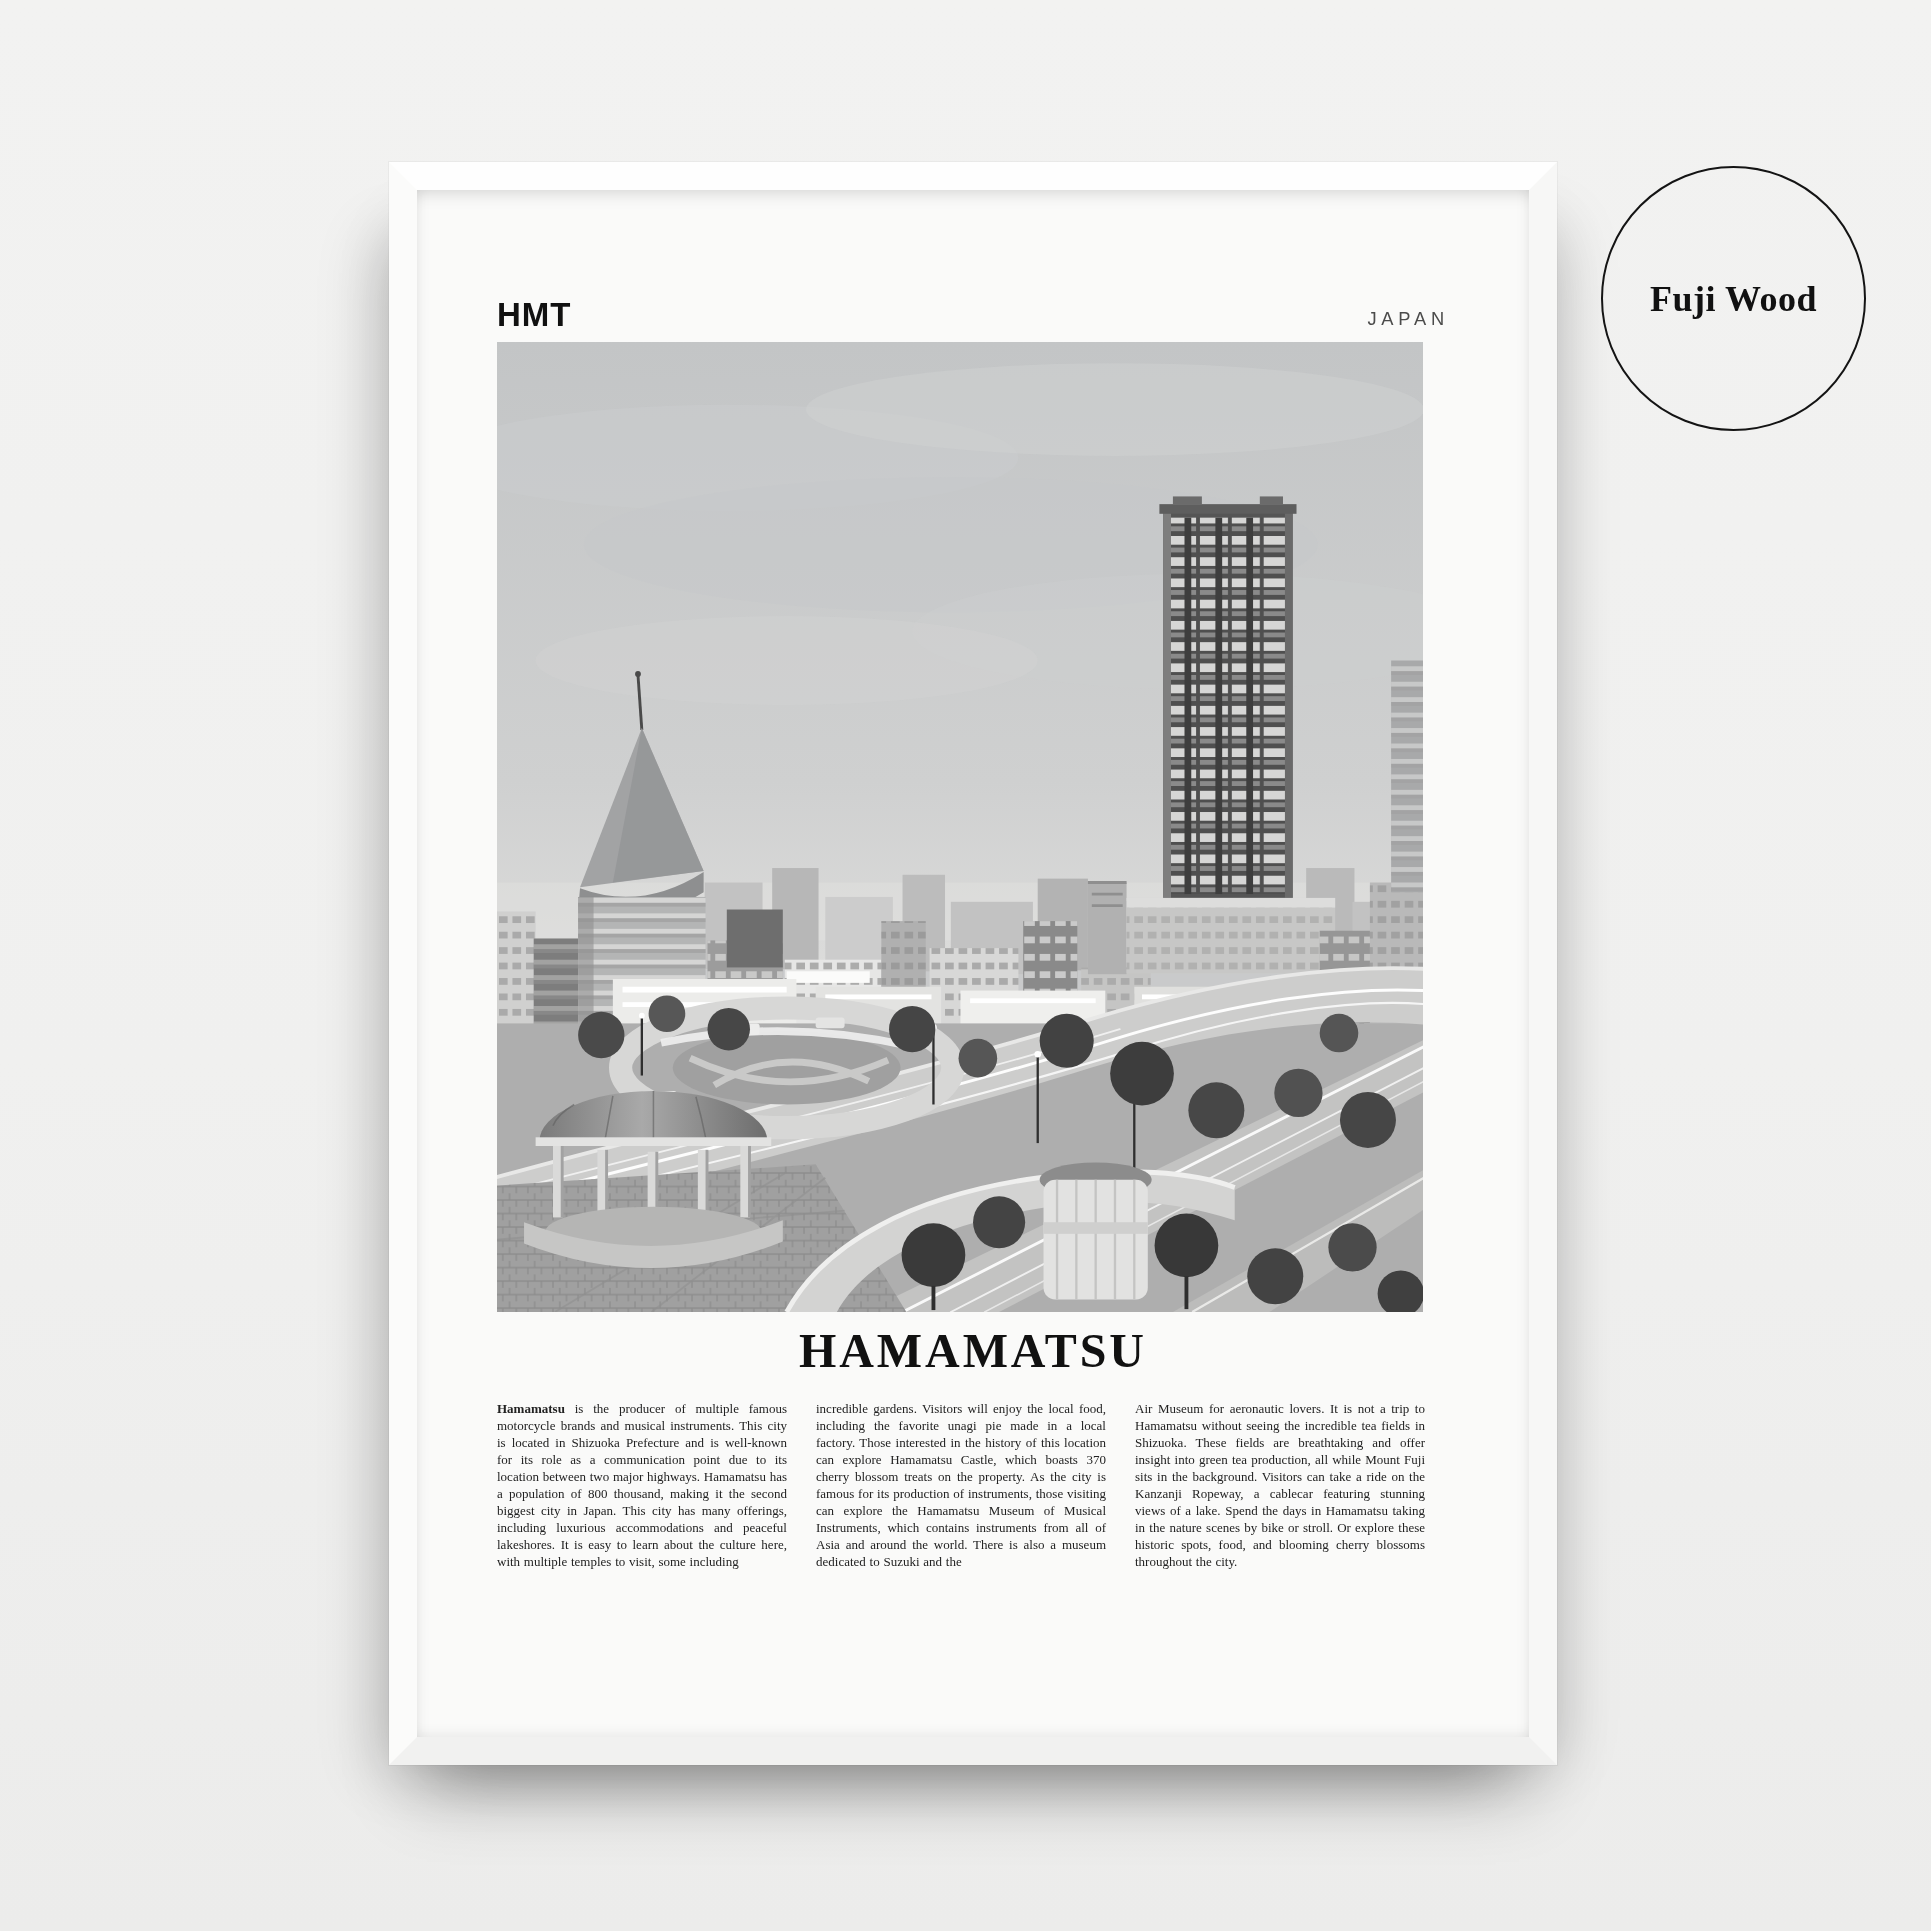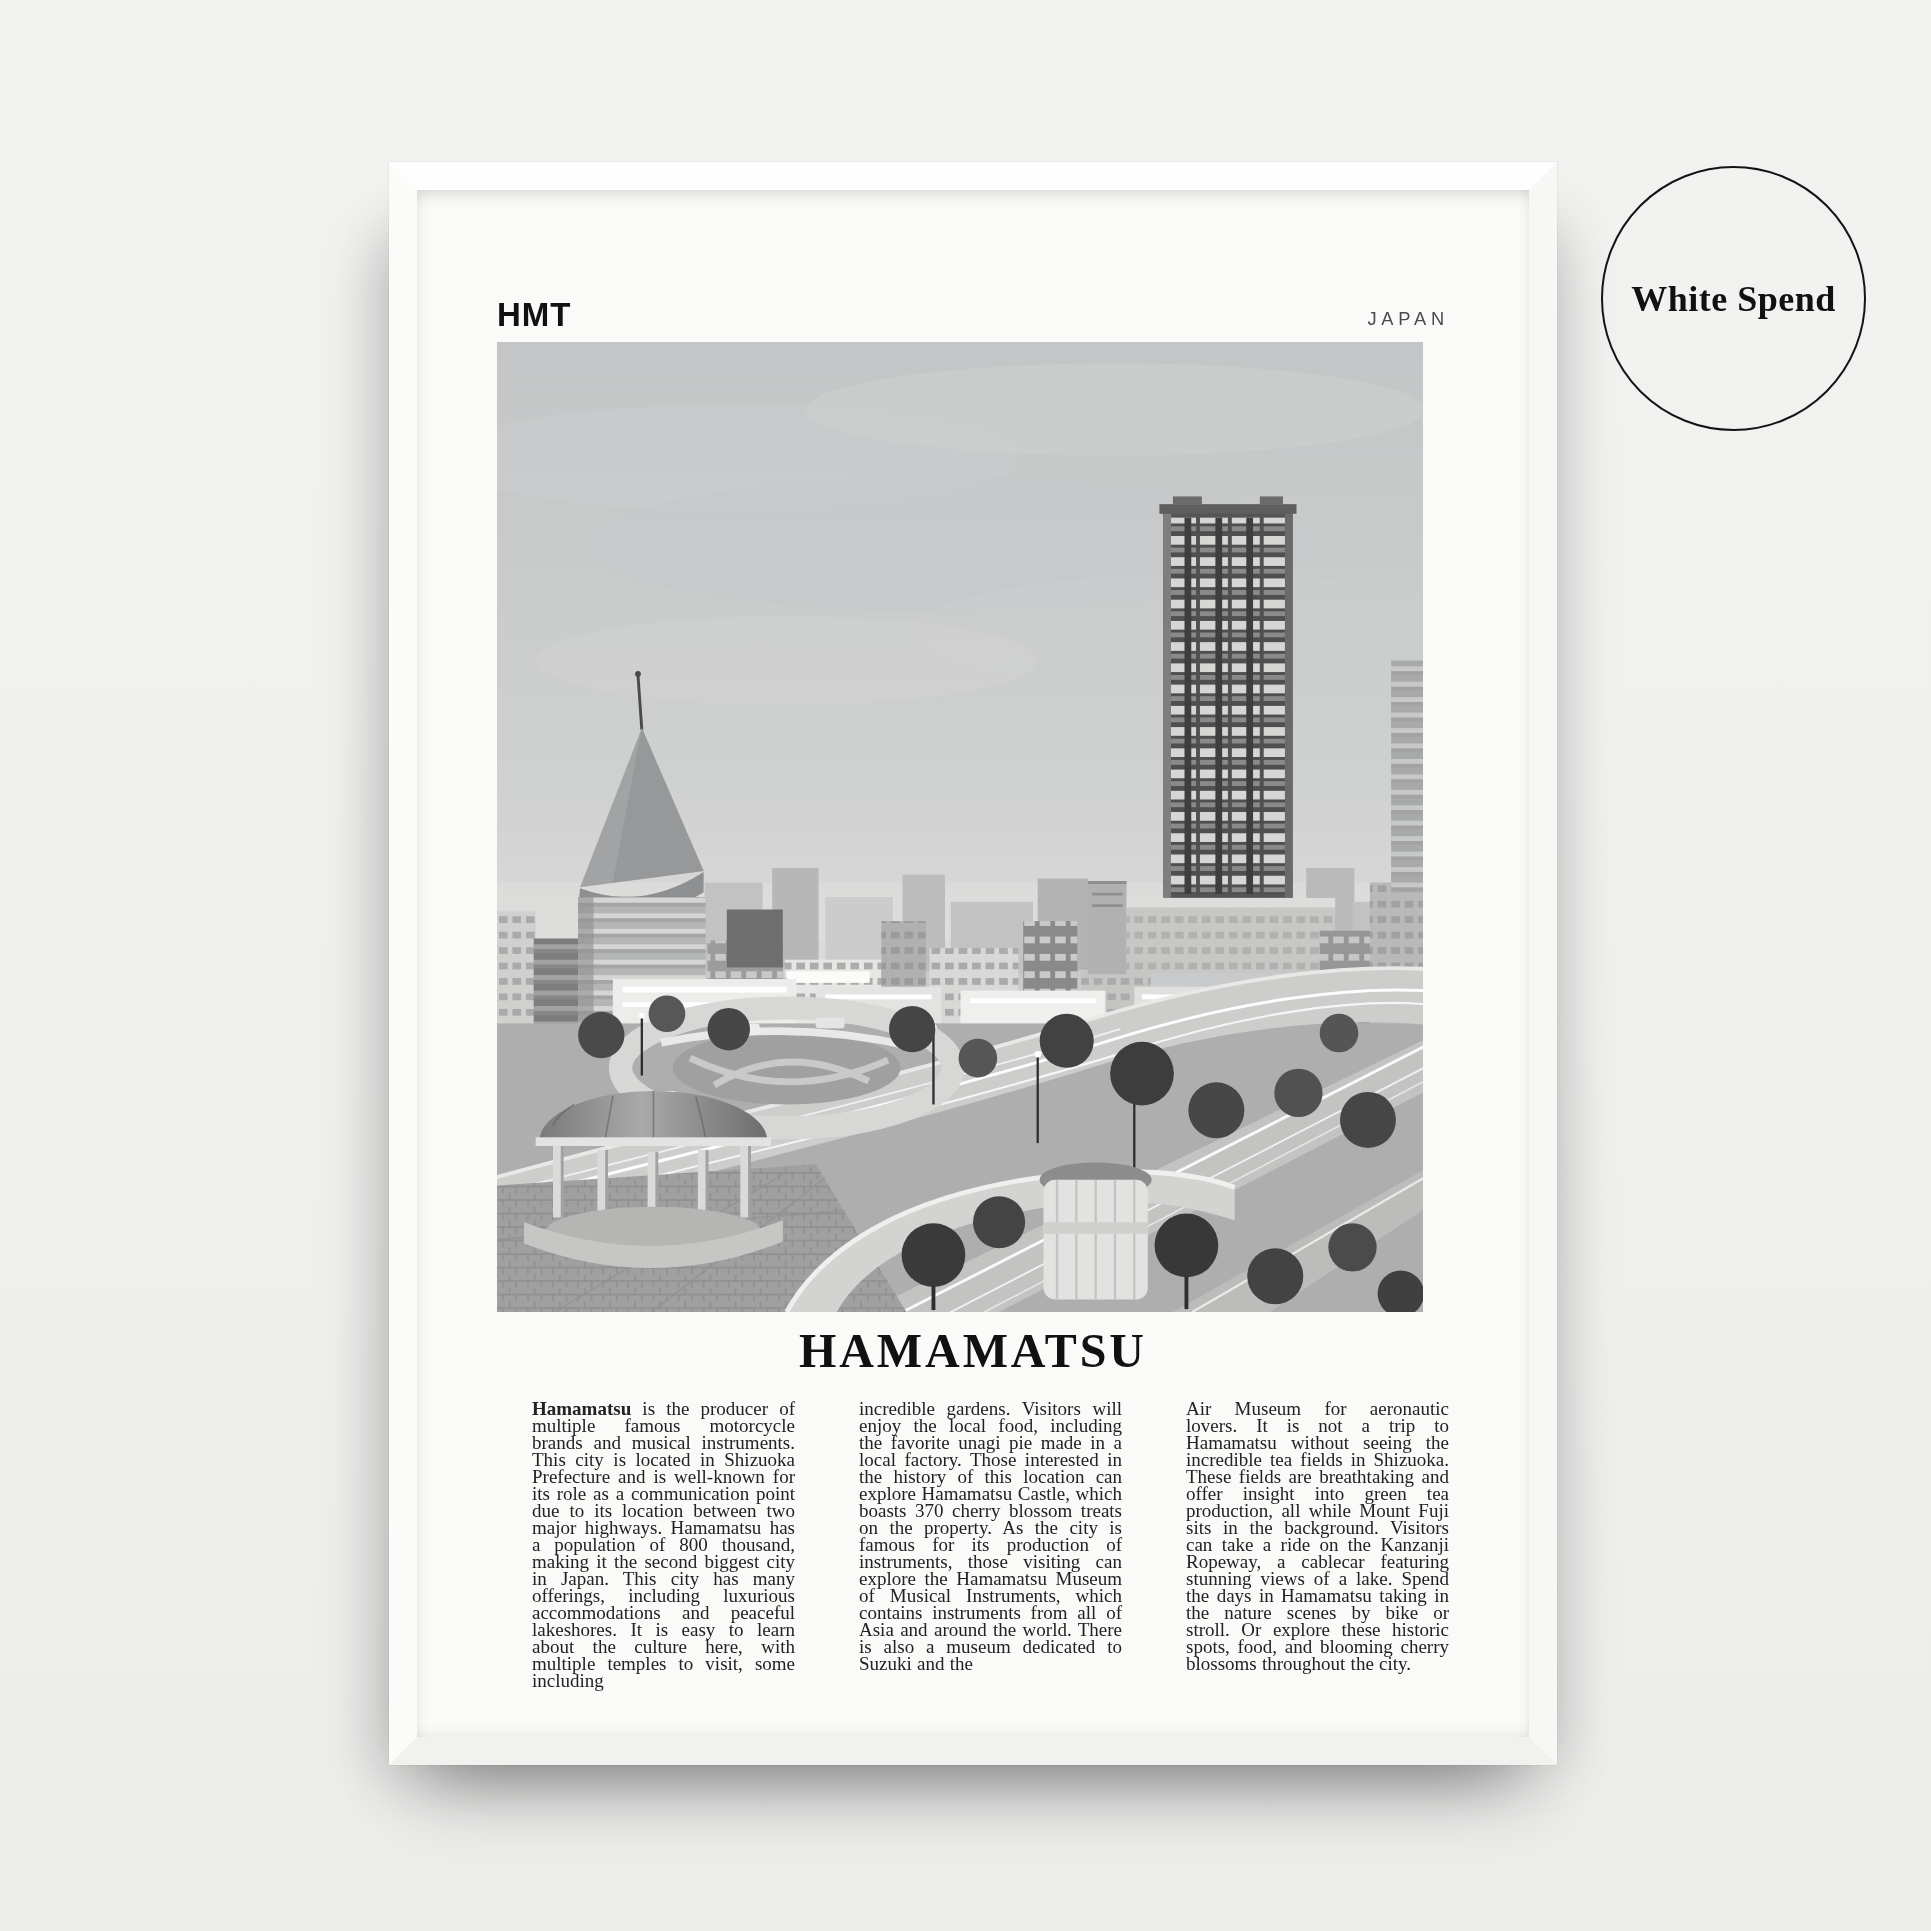--- a/index.html
+++ b/index.html
@@ -53,22 +53,22 @@
   .poster-title{
     margin:15.4px 80px 0 80px;text-align:center;
     font-family:"Liberation Serif",serif;font-weight:700;
     font-size:48px;line-height:1;letter-spacing:2.9px;color:#111;
   }
   .article{
     margin:25px 80px 0 80px;display:flex;gap:29px;
   }
   .article .col{
     width:290px;
-    font-size:19px;line-height:17px;text-align:justify;
-    color:#222;word-spacing:0.5px;margin-left:35px;
+    font-size:13px;line-height:17px;text-align:justify;
+    color:#222;word-spacing:0.5px;
   }
   .article .col strong{font-weight:700;}
   
   .badge{
     position:absolute;left:1601px;top:166px;width:265px;height:265px;
     border:2.9px solid #141414;border-radius:50%;
     display:flex;align-items:center;justify-content:center;
     box-sizing:border-box;background:transparent;
   }
   .badge-label{
@@ -314,17 +314,17 @@
       <div class="article">
         <div class="col"><strong>Hamamatsu</strong><span> is the producer of multiple famous motorcycle brands and musical instruments. This city is located in Shizuoka Prefecture and is well-known for its role as a communication point due to its location between two major highways. Hamamatsu has a population of 800 thousand, making it the second biggest city in Japan. This city has many offerings, including luxurious accommodations and peaceful lakeshores. It is easy to learn about the culture here, with multiple temples to visit, some including</span></div>
         <div class="col">incredible gardens. Visitors will enjoy the local food, including the favorite unagi pie made in a local factory. Those interested in the history of this location can explore Hamamatsu Castle, which boasts 370 cherry blossom treats on the property. As the city is famous for its production of instruments, those visiting can explore the Hamamatsu Museum of Musical Instruments, which contains instruments from all of Asia and around the world. There is also a museum dedicated to Suzuki and the</div>
         <div class="col">Air Museum for aeronautic lovers. It is not a trip to Hamamatsu without seeing the incredible tea fields in Shizuoka. These fields are breathtaking and offer insight into green tea production, all while Mount Fuji sits in the background. Visitors can take a ride on the Kanzanji Ropeway, a cablecar featuring stunning views of a lake. Spend the days in Hamamatsu taking in the nature scenes by bike or stroll. Or explore these historic spots, food, and blooming cherry blossoms throughout the city.</div>
       </div>
 
     </div>
   </div>
 
   <div class="badge">
-    <span class="badge-label">White Spend</span>
+    <span class="badge-label">Fuji Wood</span>
   </div>
 
 </div>
 
 
 </body></html>

